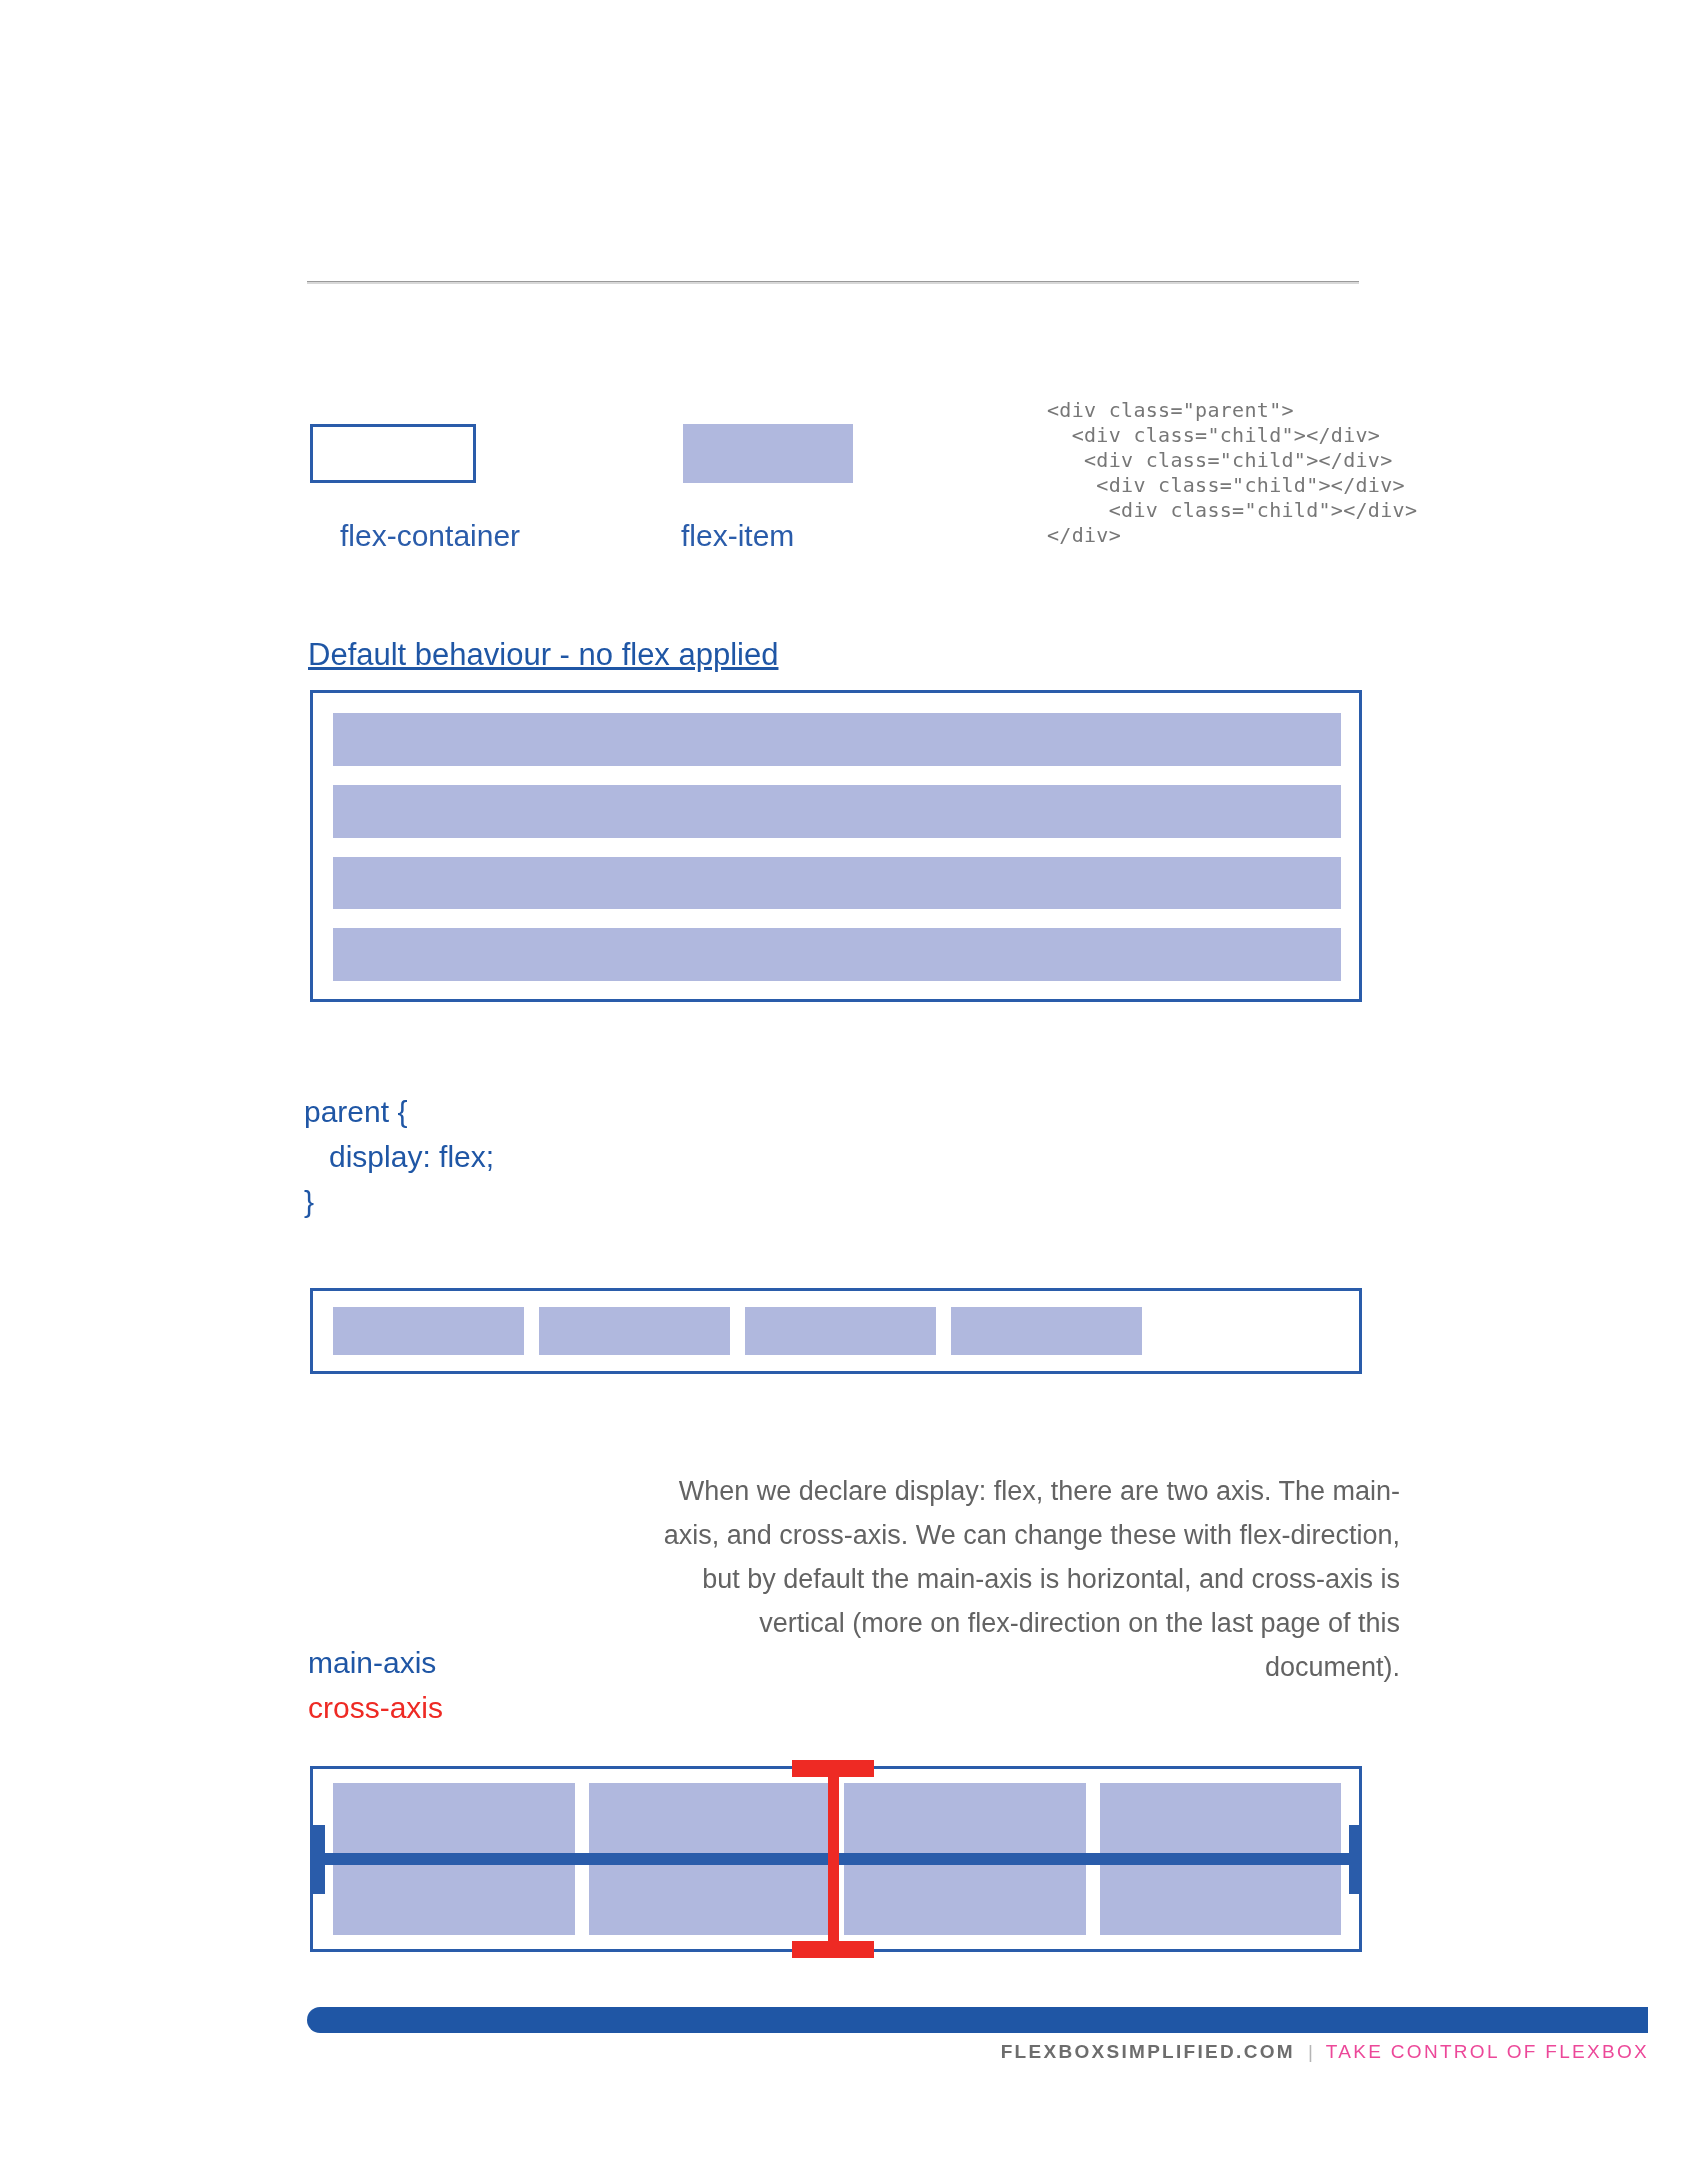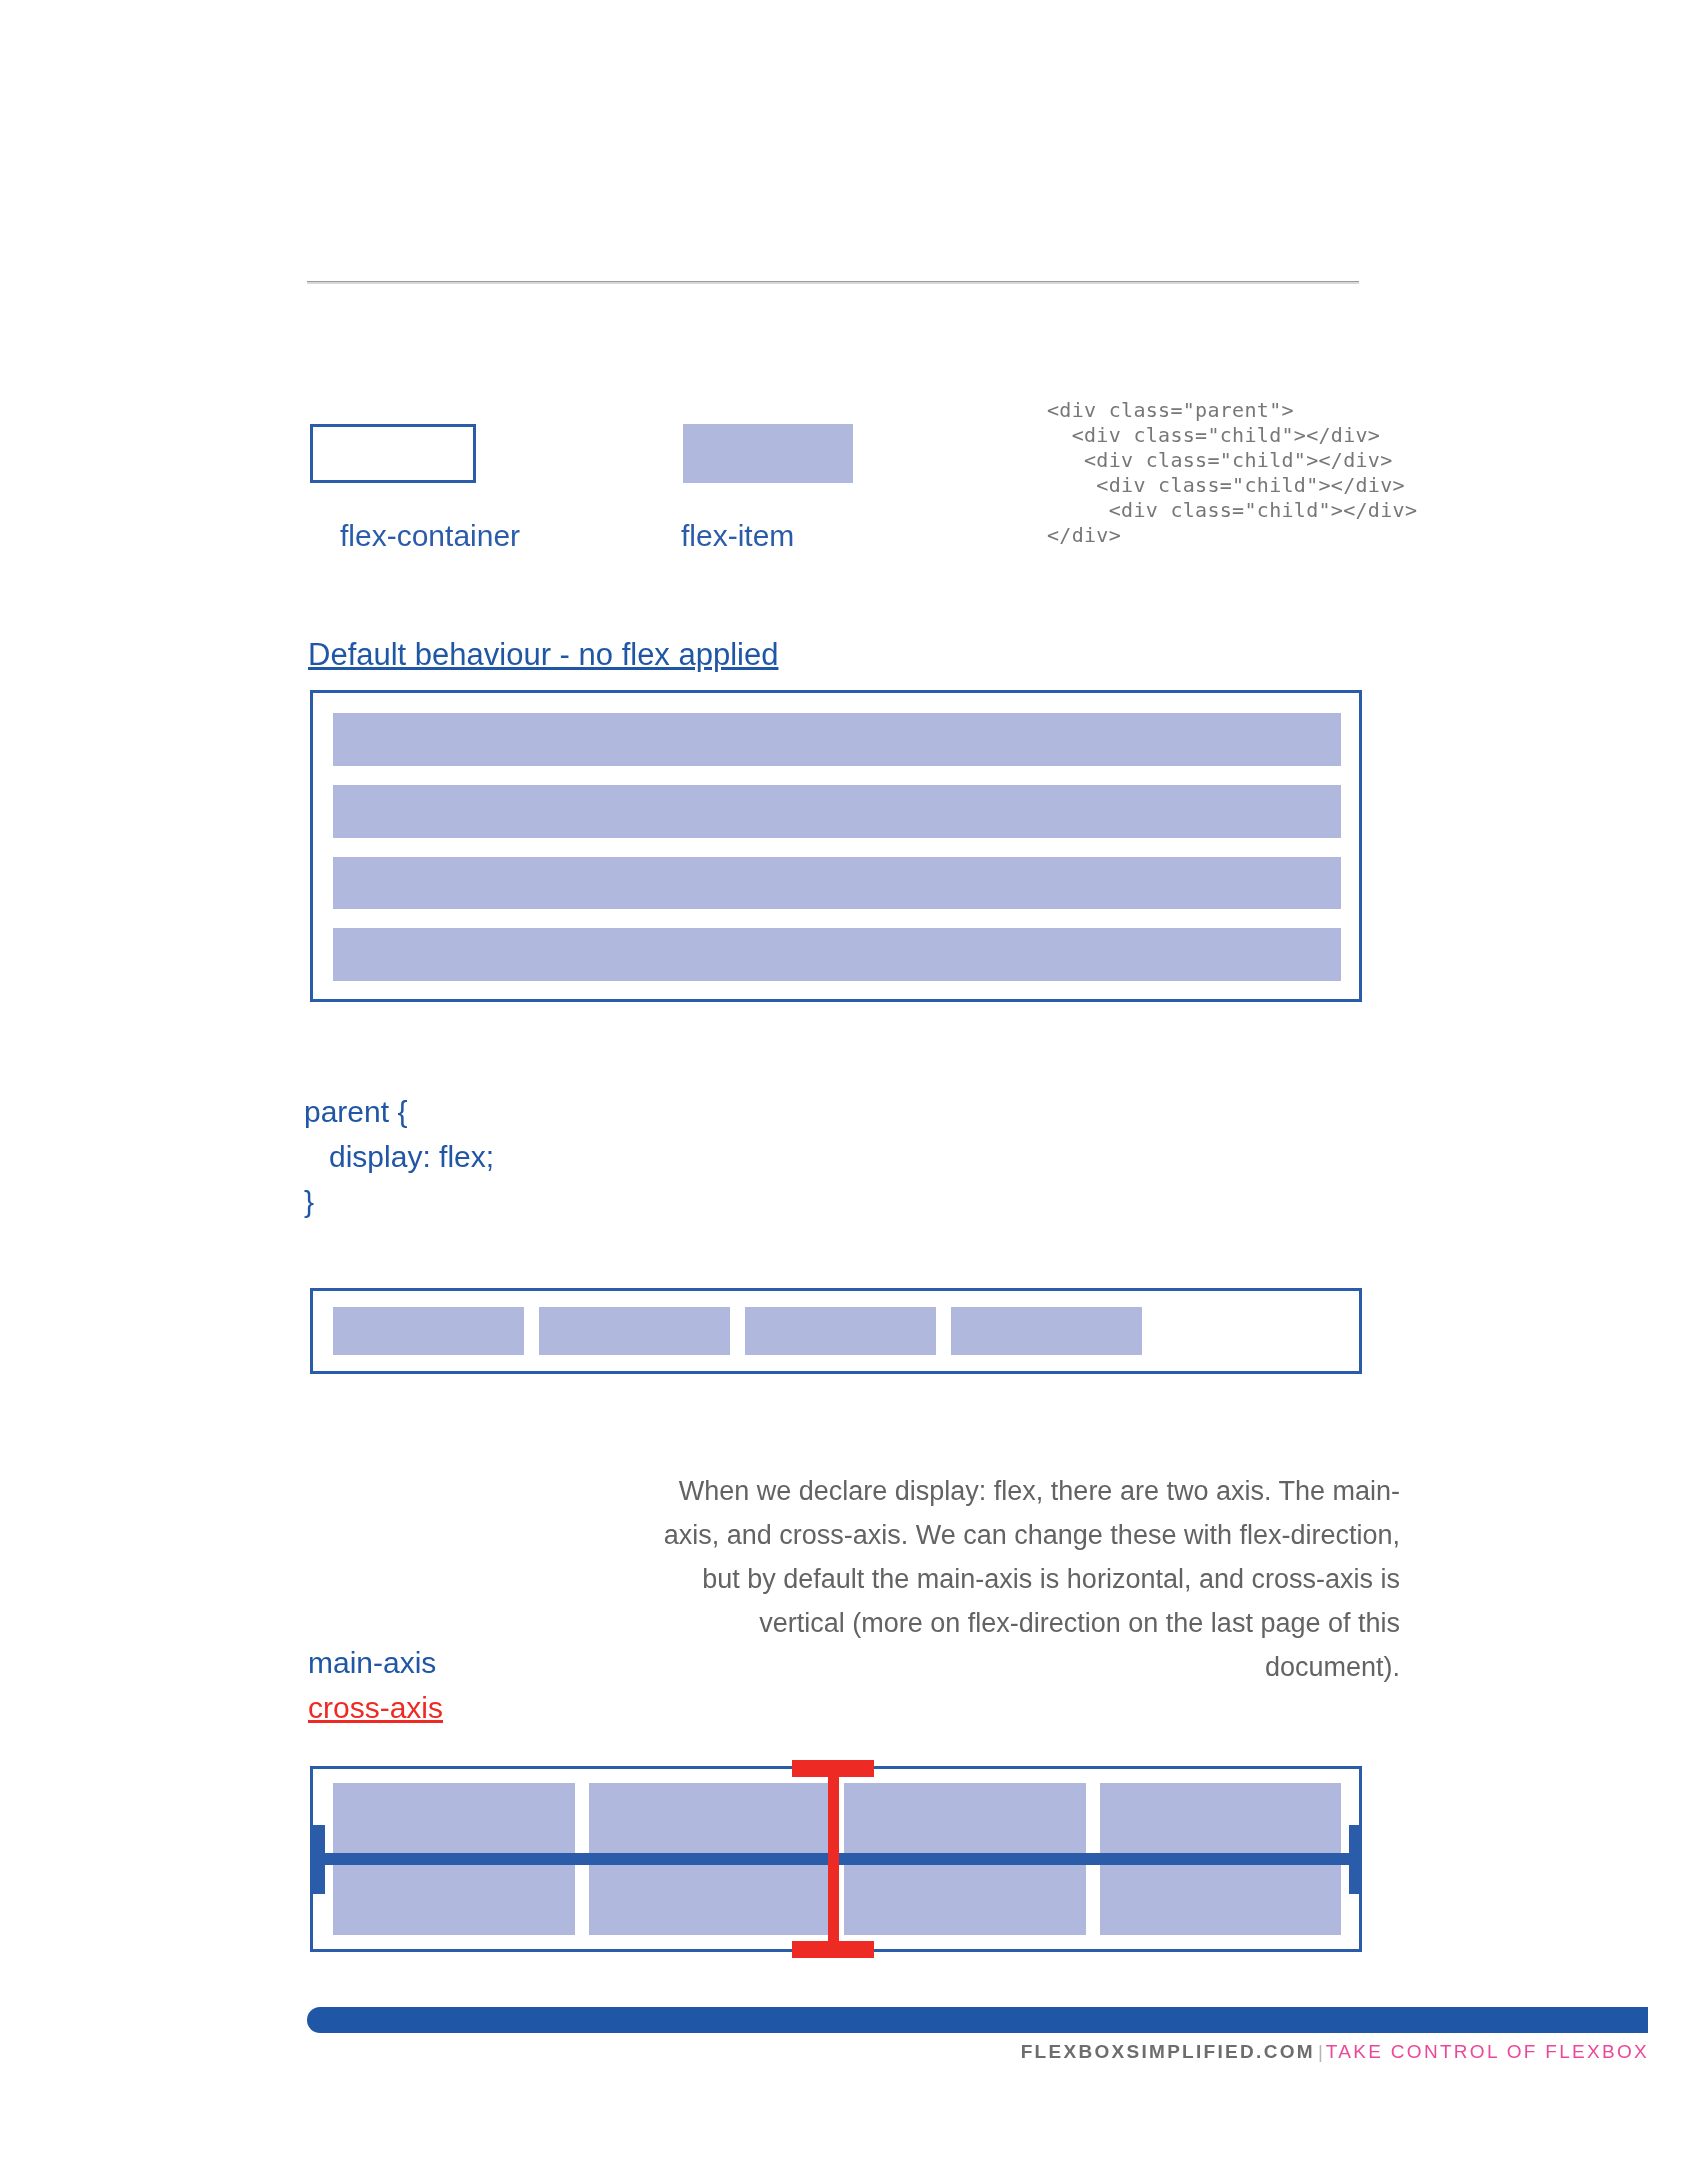--- a/index.html
+++ b/index.html
@@ -169,21 +169,21 @@
     width: 191px;
   }
 
   
   .axis-label {
     position: absolute;
     font-size: 30px;
     white-space: nowrap;
   }
   .axis-main { left: 308px; top: 1646px; color: #1f56a5; }
-  .axis-cross { left: 308px; top: 1691px; color: #ee2a24; text-decoration: underline; }
+  .axis-cross { left: 308px; top: 1691px; color: #ee2a24; }
 
   
   .demo3 {
     left: 310px;
     top: 1766px;
     width: 1052px;
     height: 186px;
   }
   .demo3-grid {
     position: absolute;
@@ -248,21 +248,21 @@
     background: #1f56a5;
     border-radius: 13px 0 0 13px;
   }
   .footer-text {
     position: absolute;
     top: 2041px;
     right: 34px;
     display: flex;
     flex-direction: row;
     align-items: center;
-    gap: 3px;
+    gap: 13px;
     white-space: nowrap;
   }
   .footer-brand {
     font-size: 19px;
     font-weight: bold;
     letter-spacing: 2.3px;
     color: #6d6d6d;
   }
   .footer-sep {
     font-size: 19px;

